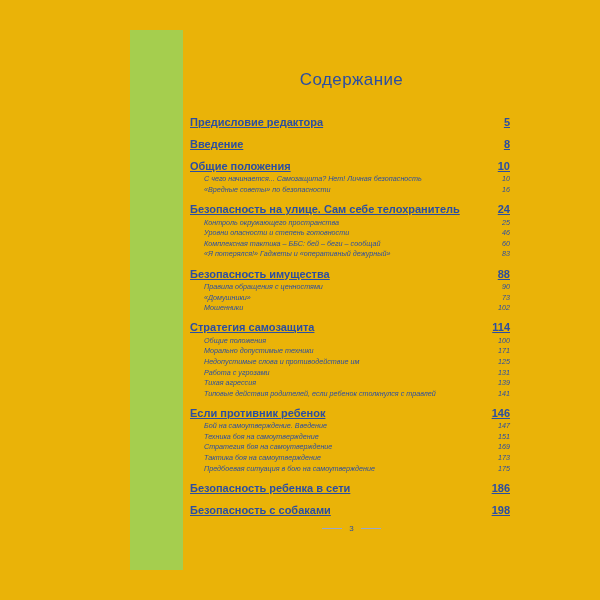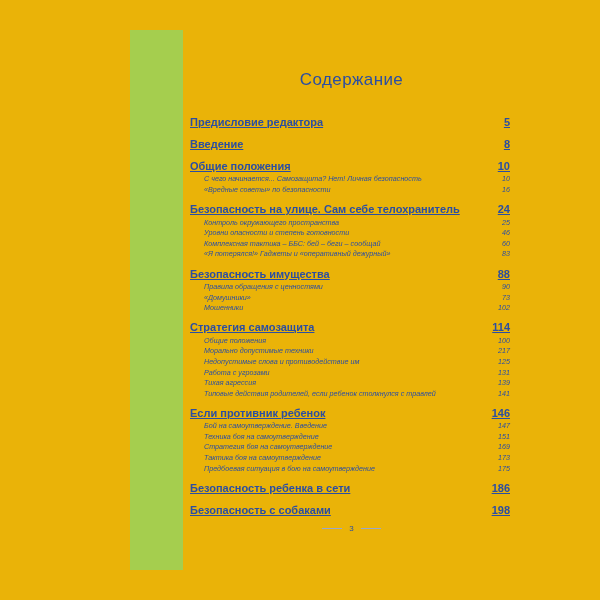--- a/index.html
+++ b/index.html
@@ -174,21 +174,21 @@
         <div class="row lvl1">
           <span class="label">Стратегия самозащита</span>
           <span class="page-num">114</span>
         </div>
         <div class="row lvl2">
           <span class="label">Общие положения</span>
           <span class="page-num">100</span>
         </div>
         <div class="row lvl2">
           <span class="label">Морально допустимые техники</span>
-          <span class="page-num">217</span>
+          <span class="page-num">171</span>
         </div>
         <div class="row lvl2">
           <span class="label">Недопустимые слова и противодействие им</span>
           <span class="page-num">125</span>
         </div>
         <div class="row lvl2">
           <span class="label">Работа с угрозами</span>
           <span class="page-num">131</span>
         </div>
         <div class="row lvl2">

